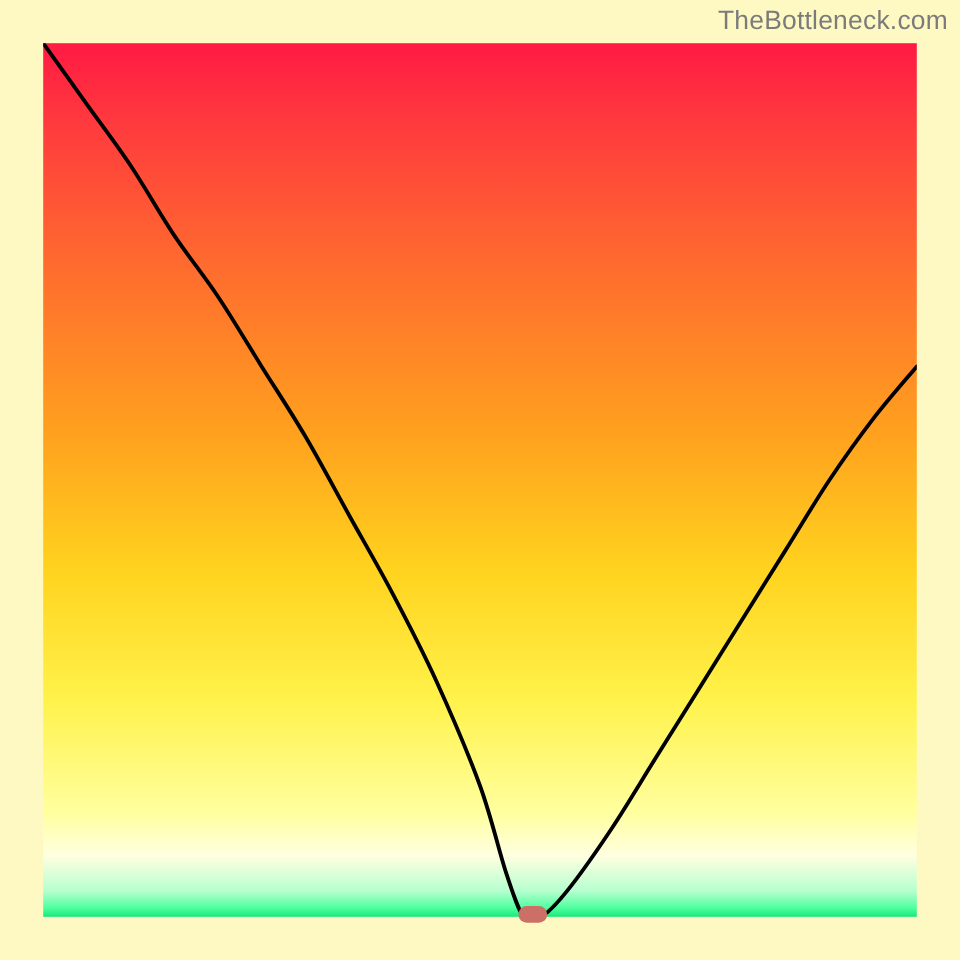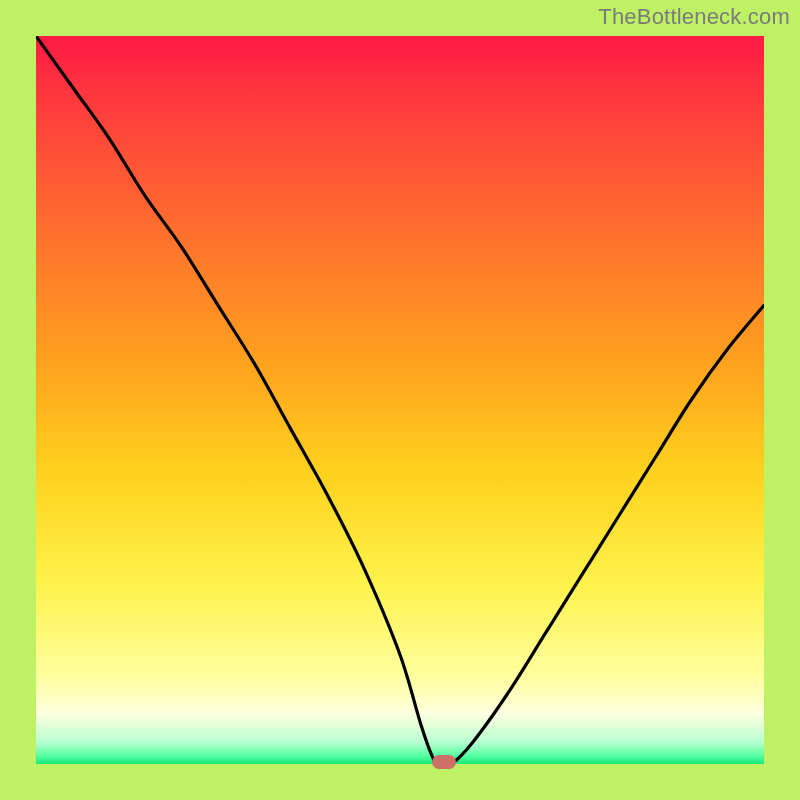--- a/index.html
+++ b/index.html
@@ -9,21 +9,21 @@
     height: 800px;
     background: #000;
     overflow: hidden;
   }
   .frame {
     position: absolute;
     left: 0;
     top: 0;
     width: 800px;
     height: 800px;
-    background: #bef264;
+    background: #fef9c3;
   }
   .plot {
     position: absolute;
     left: 36px;
     top: 36px;
     width: 728px;
     height: 728px;
     background: linear-gradient(to bottom,
       #ff1a44 0%,
       #ff3d3d 10%,

